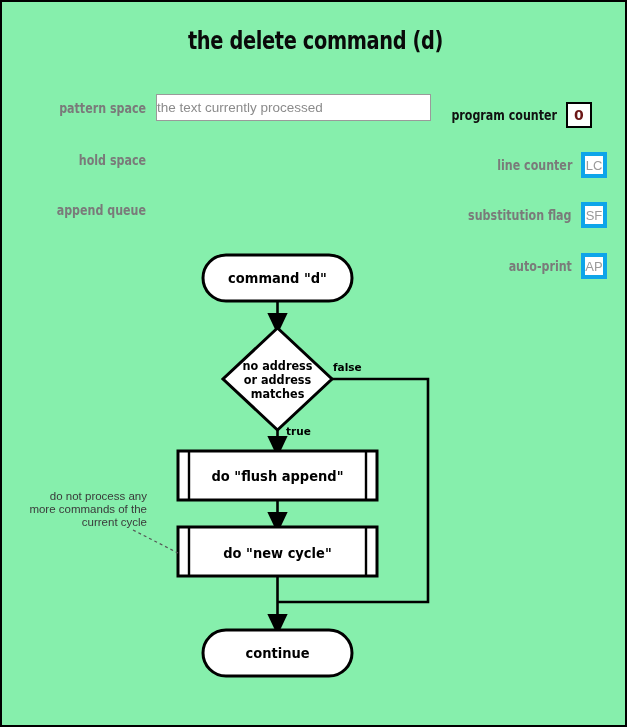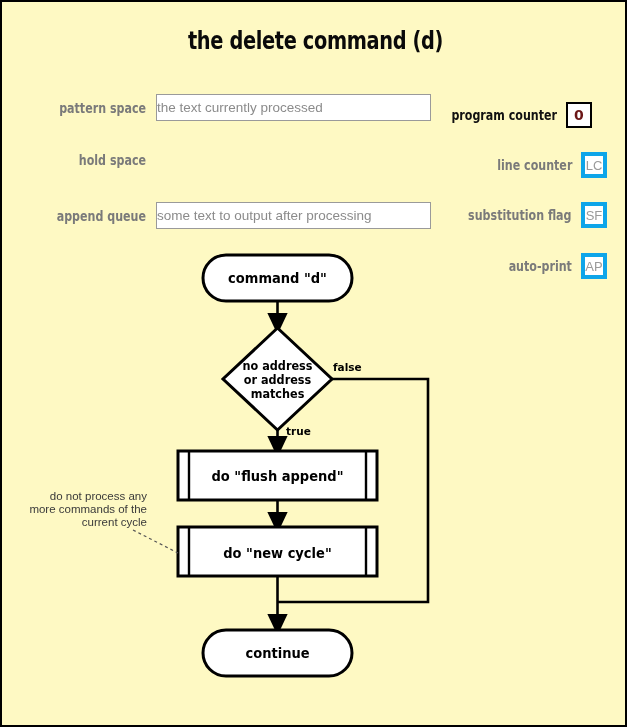--- a/index.html
+++ b/index.html
@@ -7,21 +7,21 @@
     padding: 0;
     background: #ffffff;
   }
   body {
     font-family: "Liberation Sans", sans-serif;
   }
   #page {
     position: relative;
     width: 627px;
     height: 727px;
-    background: #fef9c3;
+    background: #86efac;
     border: 2px solid #000000;
     box-sizing: border-box;
     overflow: hidden;
   }
 
   
   #title {
     position: absolute;
     left: 0;
     top: 24px;
@@ -192,21 +192,20 @@
     <div class="reg-label">pattern space</div>
     <div class="reg-box reg-box-wide">the text currently processed</div>
   </div>
 
   <div class="reg-row" id="row-hold">
     <div class="reg-label">hold space</div>
   </div>
 
   <div class="reg-row" id="row-append">
     <div class="reg-label">append queue</div>
-    <div class="reg-box reg-box-wide">some text to output after processing</div>
   </div>
 
   <div class="rreg-row" id="rrow-pc">
     <div class="rreg-label active">program counter</div>
     <div class="rreg-box active">0</div>
   </div>
 
   <div class="rreg-row" id="rrow-lc">
     <div class="rreg-label">line counter</div>
     <div class="rreg-box">LC</div>

